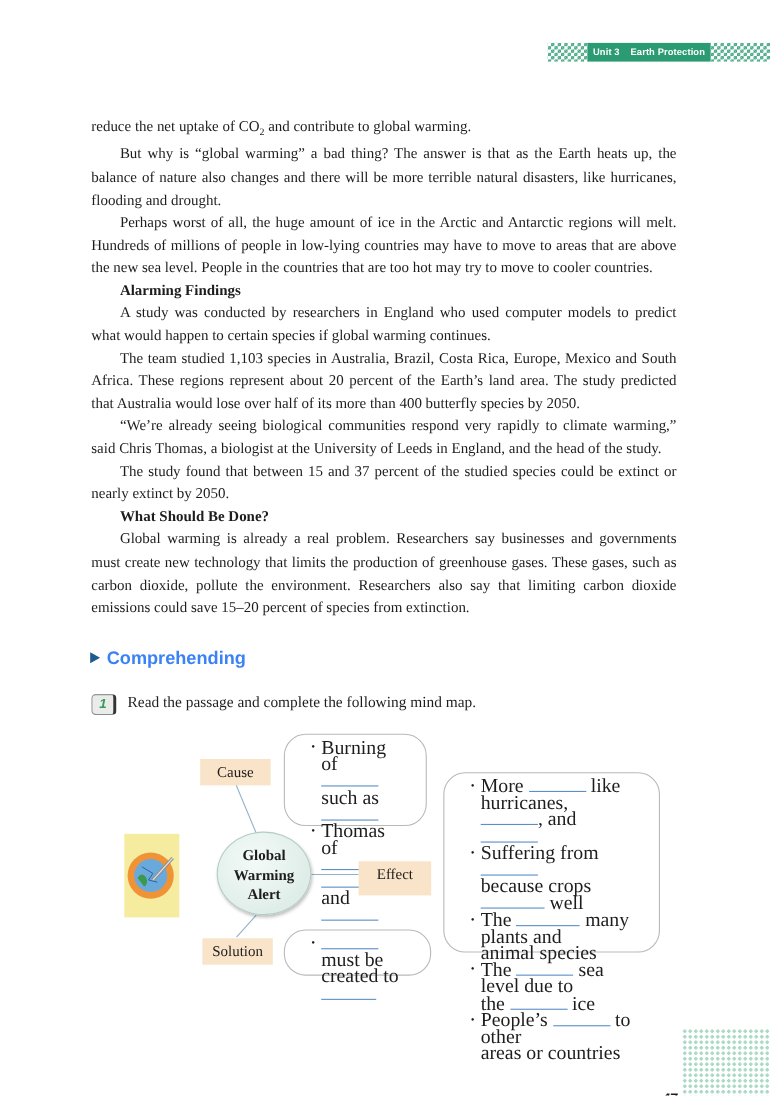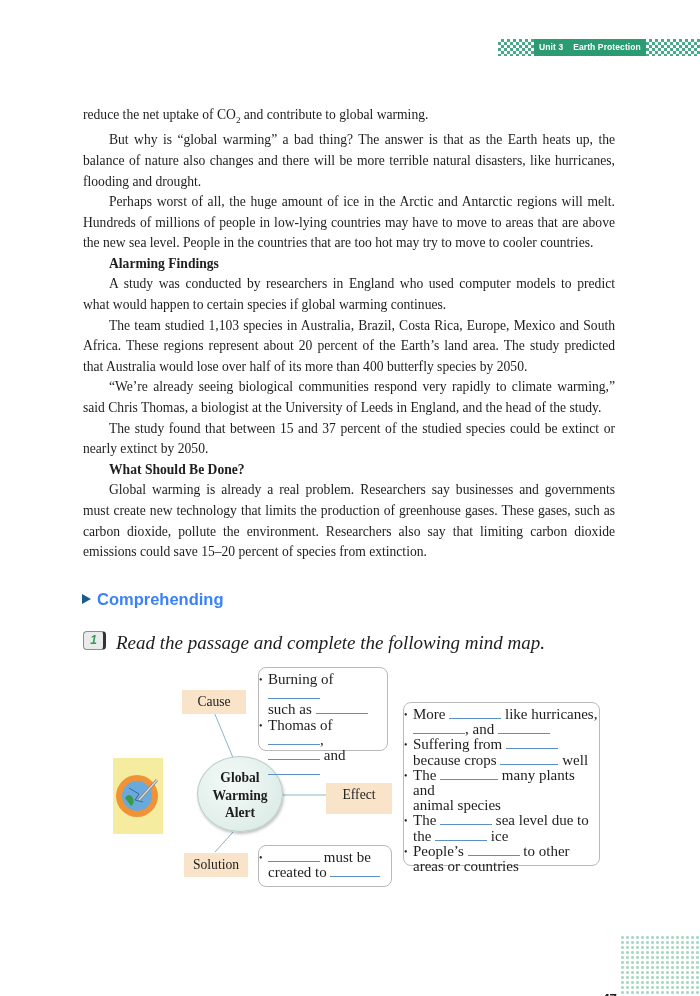--- a/index.html
+++ b/index.html
@@ -22,23 +22,23 @@
   .body-text h4 { margin:0; padding-left:26px; font-size:13.6px; font-weight:bold; line-height:20.6px; }
   .section-title { position:absolute; left:82px; top:590px; font-family:"Liberation Sans", sans-serif;
                    font-weight:bold; font-size:16.5px; color:#3b82f6; }
   .section-title .tri { display:inline-block; width:0; height:0; border-left:9px solid #1f5a8e;
                         border-top:5px solid transparent; border-bottom:5px solid transparent; margin-right:6px;
                         vertical-align:1px; }
   .task-badge { position:absolute; left:83px; top:631px; width:19px; height:17px; border-radius:4px;
                 background:#e9ece8; border:1px solid #8c8c8c; border-right:3px solid #333; color:#3a9a5a;
                 font-family:"Liberation Sans", sans-serif; font-weight:bold; font-style:italic; font-size:12px;
                 text-align:center; line-height:17px; }
-  .task-text { position:absolute; left:116px; top:632px; font-style:italic; font-size:19px; }
-  .mm-box { position:absolute; border:1px solid #b9b9b9; border-radius:8px; background:#fff;
-            font-size:15px; line-height:15.2px; padding:4px 0; box-sizing:border-box; }
+  .task-text { position:absolute; left:116px; top:632px; font-size:14px; }
+  .mm-box { position:absolute; border:1px solid #b9b9b9; border-radius:20px; background:#fff;
+            font-size:18px; line-height:15.2px; padding:4px 24px; box-sizing:border-box; }
   .mm-box ul { margin:0; padding:0; list-style:none; }
   .mm-box li { position:relative; padding-left:9px; }
   .mm-box li::before { content:"\2022"; position:absolute; left:0; top:0; font-size:10px; }
   .blank { display:inline-block; border-bottom:1px solid #5a8fc7; height:11px; vertical-align:baseline; }
   .w55 { width:52px; } .w60 { width:58px; } .w50 { width:50px; }
   .label-box { position:absolute; background:#f9e3c9; font-size:13.6px; text-align:center; }
   .center-node { position:absolute; left:197px; top:756px; width:86px; height:76px; border-radius:50%;
                  background:radial-gradient(circle at 40% 35%, #f4faf8, #d6e8e3); border:1px solid #b3cbc5;
                  box-shadow:1px 2px 3px rgba(0,0,0,0.25); text-align:center; font-weight:bold; font-size:13.6px;
                  line-height:17.5px; padding-top:12px; box-sizing:border-box; }

